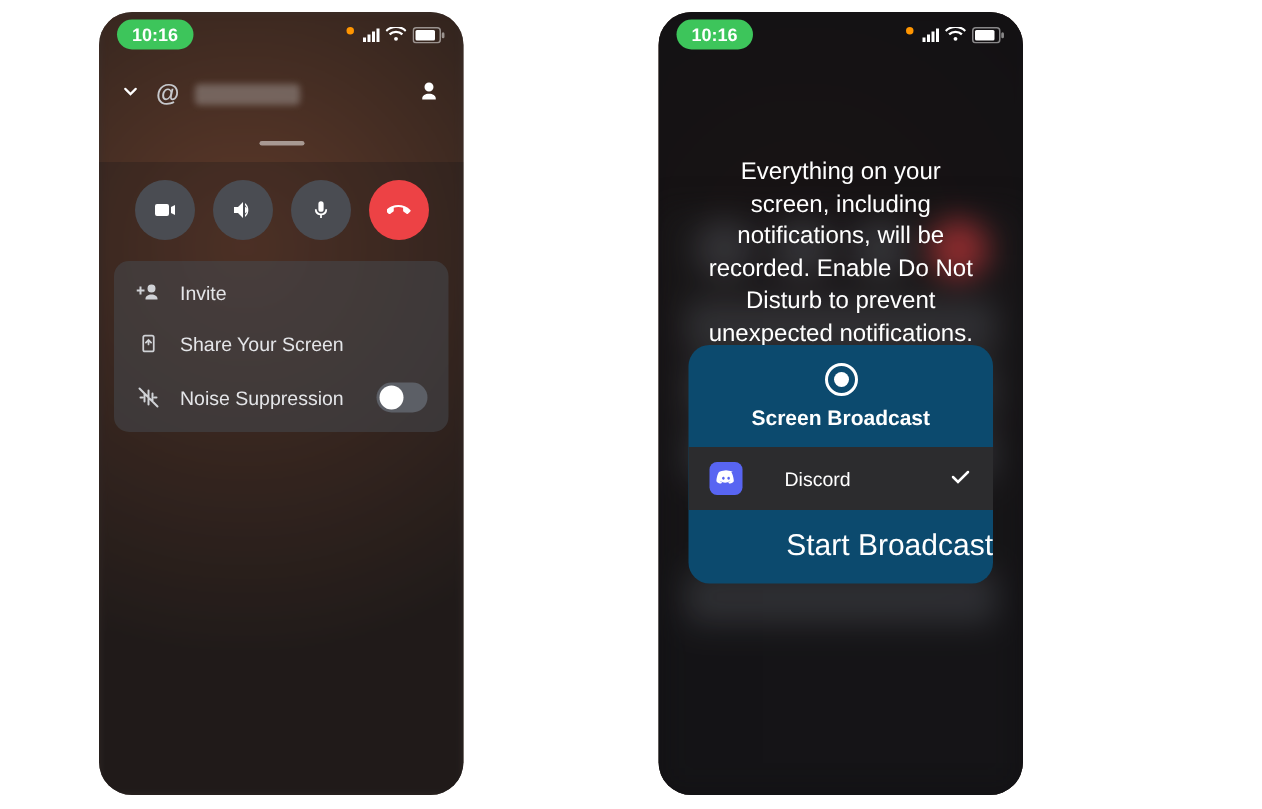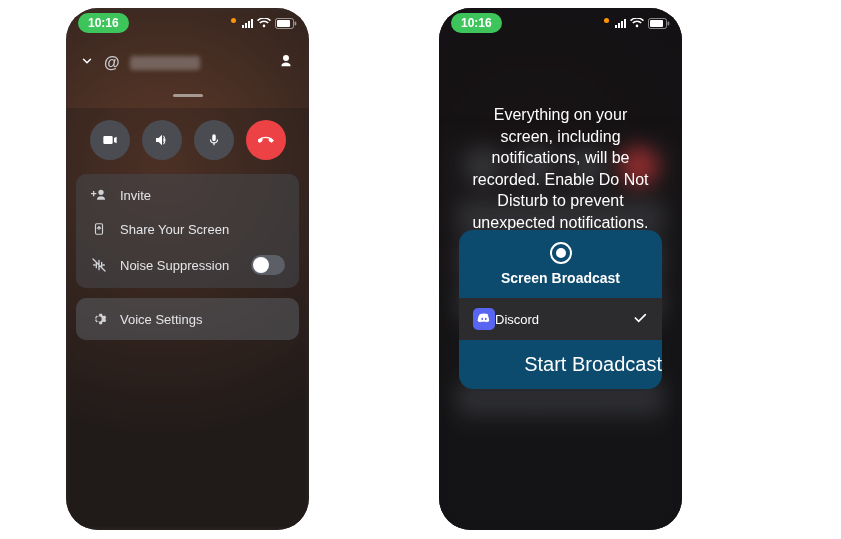--- a/index.html
+++ b/index.html
@@ -8,21 +8,21 @@
     width: 841px;
     height: 539px;
     display: flex;
     font-family: -apple-system, BlinkMacSystemFont, "Segoe UI", Helvetica, Arial, sans-serif;
     gap: 130px;
     padding: 8px 66px;
   }
   .phone {
     width: 243px;
     height: 522px;
-    border-radius: 32px;
+    border-radius: 22px;
     overflow: hidden;
     position: relative;
     background: #3a2f2b;
     padding-left: 24px;
   }
   .phone-bg {
     position: absolute;
     inset: 0;
     background: radial-gradient(circle at 40% 30%, #5f3a2a, #241d1a 70%);
     filter: blur(3px);
@@ -168,21 +168,21 @@
     margin-bottom:6px;
   }
   .bc-record-inner{width:10px;height:10px;border-radius:50%;background:#fff;}
   .bc-title{ font-size:14px; font-weight:600;}
   .bc-app-row{
     background:#2c2c2e;
     display:flex;align-items:center;
     padding:10px 14px;
     color:#fff;
     font-size:13px;
-    gap:0;
+    gap:28px;
   }
   .discord-icon{
     width:22px;height:22px;border-radius:5px;background:#5865f2;
     display:flex;align-items:center;justify-content:center;
   }
   .check{ margin-left:auto; }
   .bc-start{
     padding:13px 0;
     text-align:right;
     color:#fff;
@@ -297,30 +297,20 @@
               <path d="M4 12h2M8 8v8M12 5v14M16 8v8M20 12h-2M3 3l18 18"></path>
             </svg>
         </span>
         <span>Noise Suppression</span>
         <div class="toggle">
             <div class="knob"></div>
           </div>
       </div>
     </div>
 
-    <div class="menu-card voice-settings-card">
-      <div class="menu-item">
-        <span class="mi-icon">
-          <svg width="16" height="16" viewBox="0 0 24 24" fill="#d0d2d6">
-              <path d="M12 8a4 4 0 100 8 4 4 0 000-8zm9 4l2 1.5-2 3.5-2.4-.8a7 7 0 01-1.7 1l-.4 2.5h-4l-.4-2.5a7 7 0 01-1.7-1l-2.4.8-2-3.5L8 12l-2-1.5 2-3.5 2.4.8a7 7 0 011.7-1L12.5 4h4l.4 2.5a7 7 0 011.7 1l2.4-.8 2 3.5L21 12z"></path>
-            </svg>
-        </span>
-        <span>Voice Settings</span>
-      </div>
-    </div>
   </div>
 </div>
 
 <div class="phone">
   <div class="phone-bg"></div>
   <div class="dim-overlay"></div>
 
   <div class="statusbar">
     <div class="time-pill">10:16</div>
     <div class="status-right">

